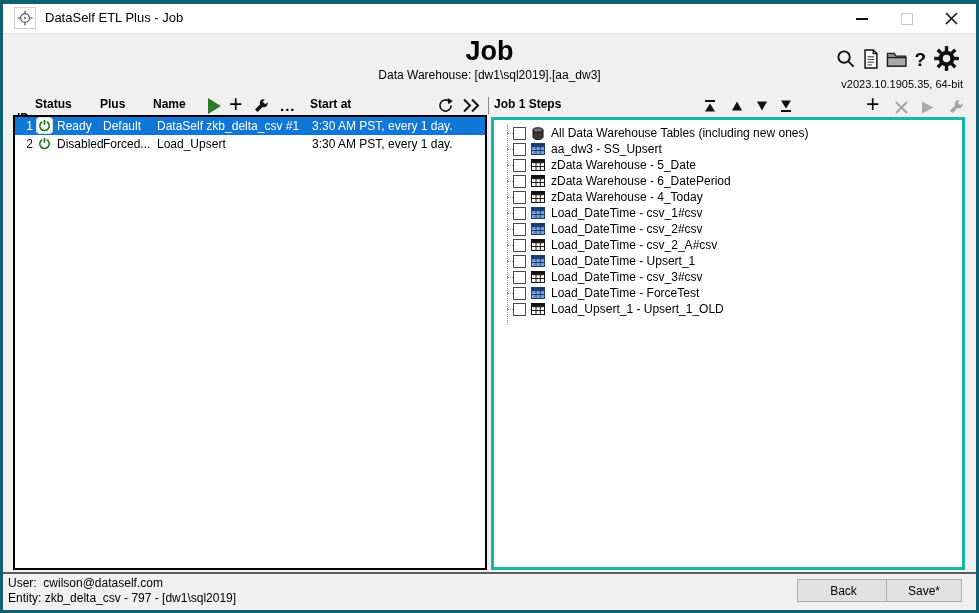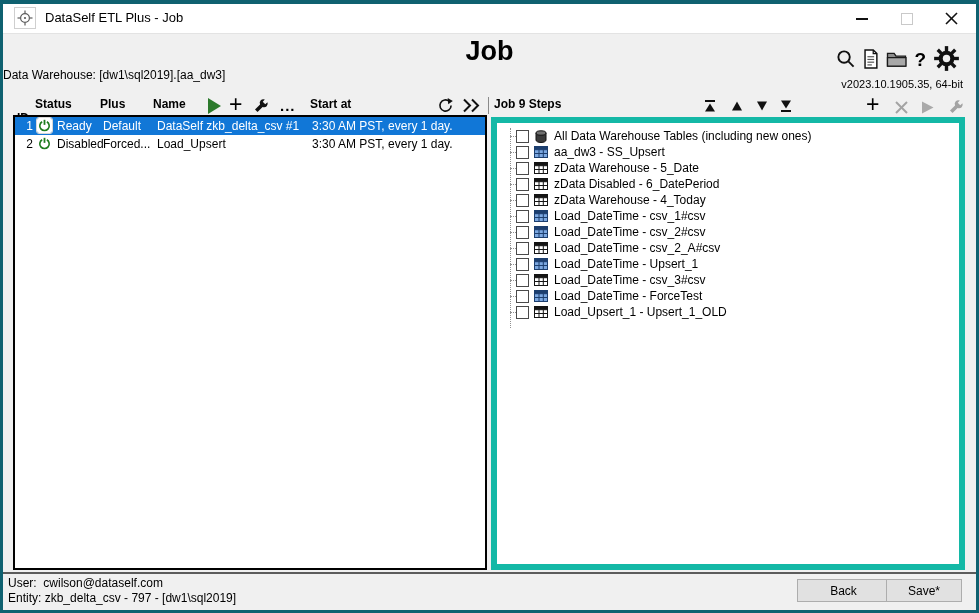--- a/index.html
+++ b/index.html
@@ -10,21 +10,21 @@
   .titlebar{position:absolute;left:0;top:0;right:0;height:29px;background:#ffffff;border-bottom:1px solid #e3e3e3;}
   .appicon{position:absolute;left:11px;top:3px;width:22px;height:22px;border:1px solid #cfcfcf;background:#fff;display:flex;align-items:center;justify-content:center;box-sizing:border-box;}
   .apptitle{position:absolute;left:42px;top:6px;font-size:13px;color:#000;}
   .winctrls{position:absolute;right:2px;top:0;height:29px;display:flex;}
   .wbtn{width:45px;height:29px;display:flex;align-items:center;justify-content:center;}
   .minbar{width:12px;height:0;border-top:2px solid #111;}
   .maxbox{width:10px;height:10px;border:1.5px solid #c9c9c9;}
 
   
   .pagetitle{position:absolute;left:0;right:0;top:32px;text-align:center;font-size:27px;font-weight:bold;color:#000;}
-  .pagesub{position:absolute;left:0;right:0;top:64px;text-align:left;font-size:12px;color:#000;}
+  .pagesub{position:absolute;left:0;right:0;top:64px;text-align:center;font-size:12px;color:#000;}
   .hdricons{position:absolute;top:41px;right:16px;display:flex;align-items:center;gap:7px;}
   .hdricons .q{font-size:19px;font-weight:bold;line-height:1;margin-top:1px;}
   .version{position:absolute;top:74px;right:13px;font-size:11px;color:#000;}
 
   
   .lbl{position:absolute;font-size:12px;font-weight:bold;color:#000;white-space:nowrap;}
   .tbi{position:absolute;cursor:default;}
   .play{width:0;height:0;border-left:13px solid #2c7a2c;border-top:8px solid transparent;border-bottom:8px solid transparent;}
   .plus{font-size:23px;font-weight:400;line-height:16px;color:#000;}
   .dots{font-size:15px;font-weight:bold;letter-spacing:1px;color:#000;}
@@ -37,21 +37,21 @@
   .jr{position:absolute;top:2px;white-space:nowrap;}
   .jr.id{left:4px;width:14px;text-align:right;}
   .jr.picon{left:22px;top:1px;width:15px;height:15px;background:#fff;border-radius:2px;display:flex;align-items:center;justify-content:center;}
   .jobrow.selected .jr.picon{outline:1px solid #d8d8d8;}
   .jr.status{left:42px;}
   .jr.load{left:88px;}
   .jr.name{left:142px;}
   .jr.start{left:297px;}
 
   
-  .rightpanel{position:absolute;left:488px;top:113px;width:474px;height:453px;background:#fff;border:6px solid #14b8a6;box-sizing:border-box;overflow:hidden;}
+  .rightpanel{position:absolute;left:488px;top:113px;width:474px;height:453px;background:#fff;border:3px solid #14b8a6;box-sizing:border-box;overflow:hidden;}
   .tree{position:relative;padding-top:5px;}
   .treevline{position:absolute;left:13px;top:5px;width:1px;}
   .treevline{border-left:1px dotted #909090;}
   .treeitem{position:relative;height:16px;display:flex;align-items:center;padding-left:19px;}
   .treeitem::before{content:"";position:absolute;left:13px;top:8px;width:6px;border-top:1px dotted #909090;}
   .cb{width:13px;height:13px;box-sizing:border-box;border:1px solid #4a4a4a;background:#fff;flex:0 0 auto;display:flex;align-items:center;justify-content:center;}
   .ticon{margin-left:5px;flex:0 0 auto;display:flex;}
   .tlabel{margin-left:6px;font-size:12px;color:#000;white-space:nowrap;}
 
   
@@ -194,21 +194,21 @@
           <line x1="8" y1="1" x2="8" y2="7.2" stroke="#1e7c1e" stroke-width="2.2"></line>
         </svg>
       </span>
       <span class="jr status">Disabled</span>
       <span class="jr load">Forced...</span>
       <span class="jr name">Load_Upsert</span>
       <span class="jr start">3:30 AM PST, every 1 day.</span>
     </div>
     </div>
 
-  <span class="lbl" style="left:491px;top:93px;">Job 9 Steps</span>
+  <span class="lbl" style="left:491px;top:93px;">Job 1 Steps</span>
   <div class="tbi" style="left:700px;top:95px;">
     <svg width="14" height="14" viewBox="0 0 14 14">
         <rect x="2" y="1" width="10" height="2" fill="#111"></rect>
         <polygon points="7,4.5 12,12.5 2,12.5" fill="#111"></polygon>
       </svg>
   </div>
   <div class="tbi" style="left:727px;top:95px;">
     <svg width="14" height="14" viewBox="0 0 14 14">
         <polygon points="7,2.5 12,11.5 2,11.5" fill="#111"></polygon>
       </svg>
@@ -293,21 +293,21 @@
       </span>
       <span class="ticon">
             <svg width="14" height="12" viewBox="0 0 14 12">
               <rect x="0.5" y="0.5" width="13" height="11" fill="#ffffff" stroke="#141414"></rect>
               <rect x="0.5" y="0.5" width="13" height="3.2" fill="#141414" stroke="#141414"></rect>
               <line x1="5" y1="3.7" x2="5" y2="11.5" stroke="#141414"></line>
               <line x1="9.3" y1="3.7" x2="9.3" y2="11.5" stroke="#141414"></line>
               <line x1="0.5" y1="7.5" x2="13.5" y2="7.5" stroke="#141414"></line>
             </svg>
           </span>
-      <span class="tlabel">zData Disabled - 6_DatePeriod</span>
+      <span class="tlabel">zData Warehouse - 6_DatePeriod</span>
     </div>
         <div class="treeitem">
       <span class="cb">
         
       </span>
       <span class="ticon">
             <svg width="14" height="12" viewBox="0 0 14 12">
               <rect x="0.5" y="0.5" width="13" height="11" fill="#ffffff" stroke="#141414"></rect>
               <rect x="0.5" y="0.5" width="13" height="3.2" fill="#141414" stroke="#141414"></rect>
               <line x1="5" y1="3.7" x2="5" y2="11.5" stroke="#141414"></line>

